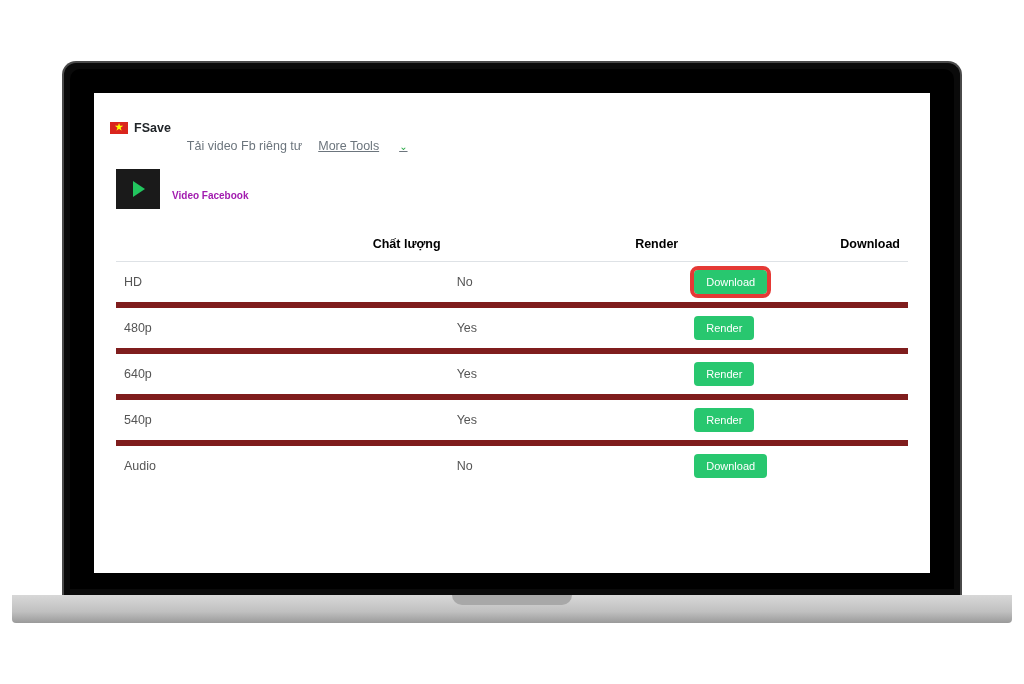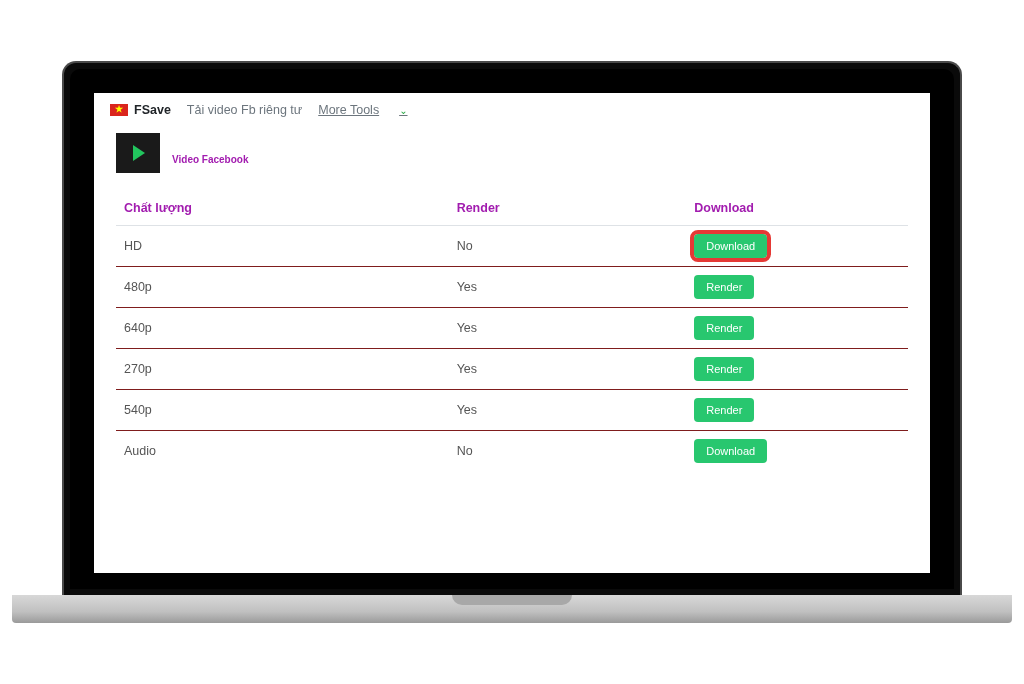--- a/index.html
+++ b/index.html
@@ -79,20 +79,21 @@
   top: 50%;
   left: 50%;
   transform: translate(-50%, -55%);
   color: #ffff00;
   font-size: 9px;
   line-height: 1;
 }
 .nav-link {
   color: #6c757d;
   cursor: pointer;
+  margin-top: 36px;
 }
 .nav-link-dd {
   display: flex;
   align-items: center;
   gap: 20px;
   text-decoration: underline;
 }
 .chevron {
   color: #28a745;
   font-size: 10px;
@@ -127,32 +128,32 @@
   font-size: 10px;
   font-weight: 700;
   color: #a21caf;
   margin-top: 12px;
 }
 table {
   width: 100%;
   border-collapse: collapse;
 }
 th {
-  text-align: left;
+  text-align: right;
   font-size: 12.5px;
   font-weight: 700;
-  color: #a21caf;
+  color: #000000;
   padding: 10px 8px;
   border-bottom: 1px solid #dee2e6;
 }
 td {
   font-size: 12.5px;
   color: #555;
   padding: 8px 8px;
-  border-bottom: 1px solid #7f1d1d;
+  border-bottom: 6px solid #7f1d1d;
   vertical-align: middle;
 }
 tr:last-child td { border-bottom: none; margin-top: 16px; }
 th:nth-child(1), td:nth-child(1) { width: 42%; }
 th:nth-child(2), td:nth-child(2) { width: 30%; }
 th:nth-child(3), td:nth-child(3) { width: 28%; }
 .btn {
   display: inline-block;
   background: #28c76f;
   color: #ffffff;
@@ -217,25 +218,20 @@
                   <td>480p</td>
                   <td>Yes</td>
                   <td><button class="btn">Render</button></td>
                 </tr>
                 <tr>
                   <td>640p</td>
                   <td>Yes</td>
                   <td><button class="btn">Render</button></td>
                 </tr>
                 <tr>
-                  <td>270p</td>
-                  <td>Yes</td>
-                  <td><button class="btn">Render</button></td>
-                </tr>
-                <tr>
                   <td>540p</td>
                   <td>Yes</td>
                   <td><button class="btn">Render</button></td>
                 </tr>
                 <tr>
                   <td>Audio</td>
                   <td>No</td>
                   <td><button class="btn">Download</button></td>
                 </tr>
               </tbody>

